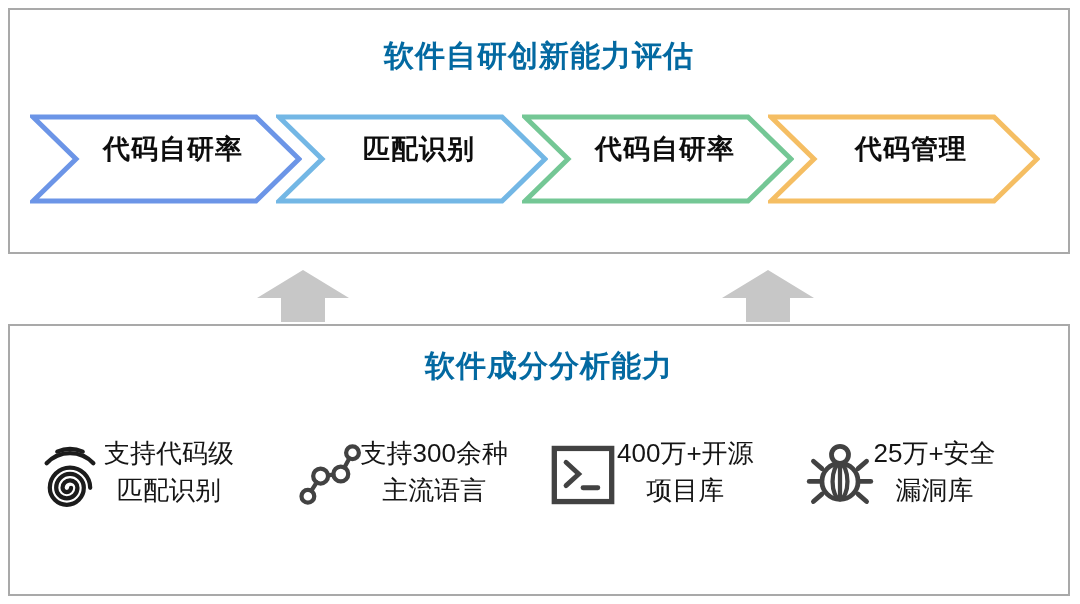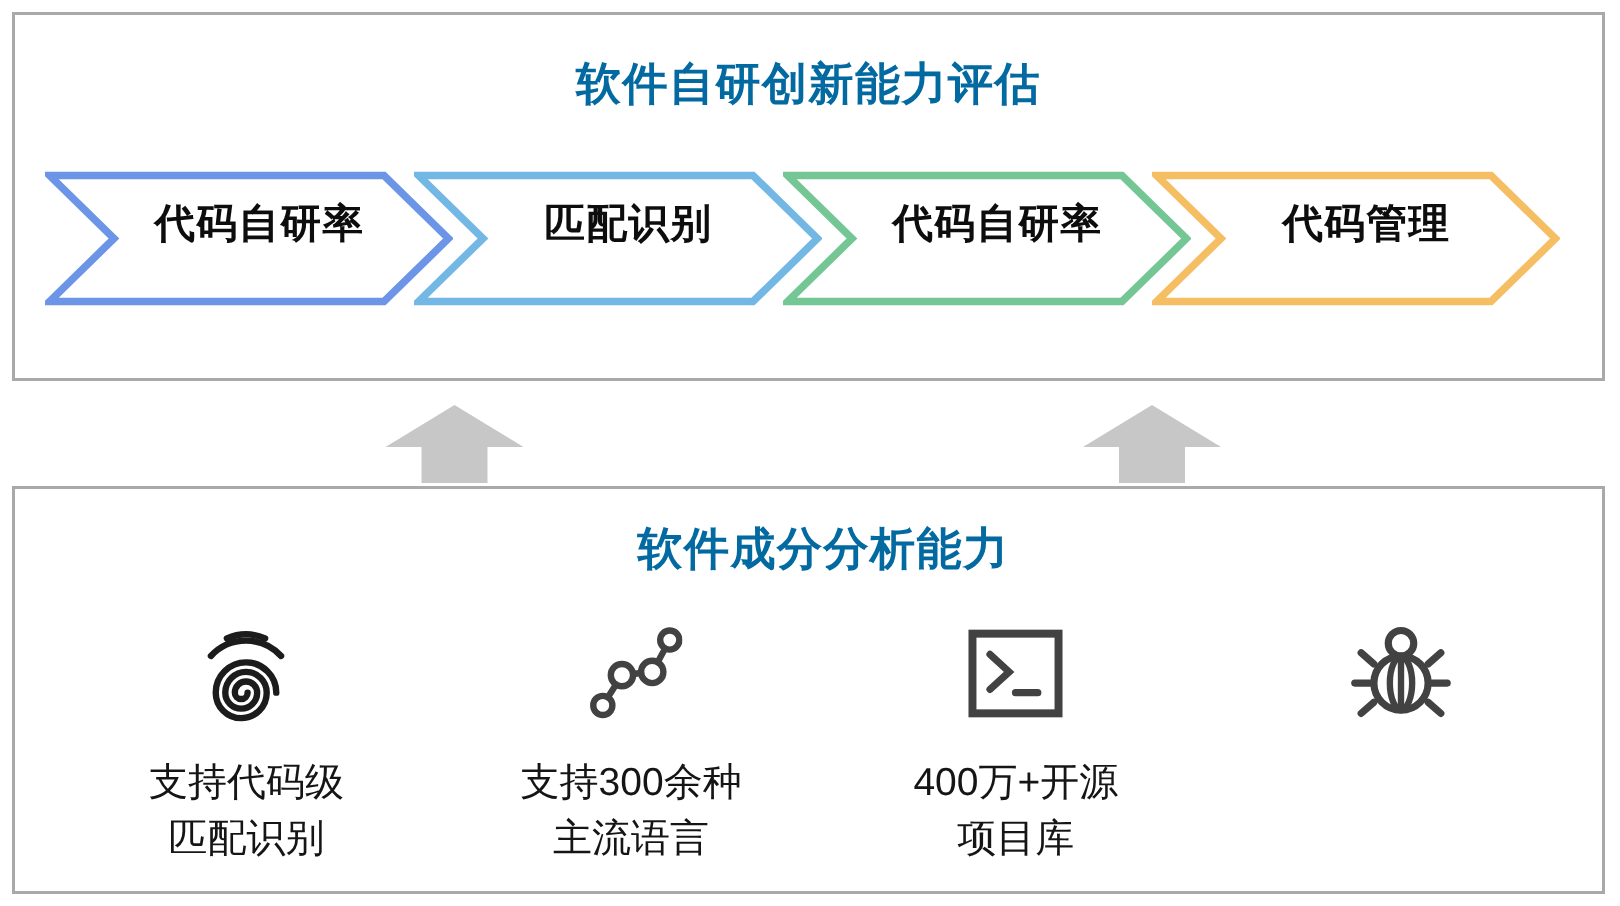--- a/index.html
+++ b/index.html
@@ -35,21 +35,21 @@
     padding-left:14px;box-sizing:border-box;
     font-size:27px;font-weight:700;color:#0d0d0d;letter-spacing:1px;
     white-space:nowrap;
   }
 
   .up-arrow{position:absolute;top:270px;width:92px;height:52px;}
   .arrow-1{left:257px;}
   .arrow-2{left:722px;}
 
   .features{display:flex;margin-top:28px;padding:0 6px;}
-  .feature{flex:1 1 0;display:flex;flex-direction:column;align-items:center;}
+  .feature{flex:1 1 0;display:flex;flex-direction:row;align-items:flex-end;}
   .f-icon{width:68px;height:68px;}
   .f-icon .dark{stroke:#1c1c1c;}
   .f-icon .mid{stroke:#424242;}
   .f-icon *{fill:none;stroke-linecap:round;}
   .f-label{
     margin-top:20px;font-size:26px;line-height:37px;
     text-align:center;color:#151515;white-space:nowrap;
   }
 </style>
 </head>
@@ -151,19 +151,23 @@
           <circle class="mid" stroke-width="4.5" cx="32" cy="38" r="17"></circle>
           <ellipse class="mid" stroke-width="4" cx="32" cy="38" rx="7" ry="16.5"></ellipse>
           <path class="mid" stroke-width="4" d="M32 21 L32 55"></path>
           <path class="mid" stroke-width="4.5" d="M15 26 L7 19"></path>
           <path class="mid" stroke-width="4.5" d="M13 38 L3 38"></path>
           <path class="mid" stroke-width="4.5" d="M15 50 L7 57"></path>
           <path class="mid" stroke-width="4.5" d="M49 26 L57 19"></path>
           <path class="mid" stroke-width="4.5" d="M51 38 L61 38"></path>
           <path class="mid" stroke-width="4.5" d="M49 50 L57 57"></path>
         </svg>
+        <div class="f-label">
+          <span>25万+安全</span><br>
+          <span>漏洞库</span>
+        </div>
       </div>
 
 
     </div>
   </div>
 
 </div>
 
 </body></html>

